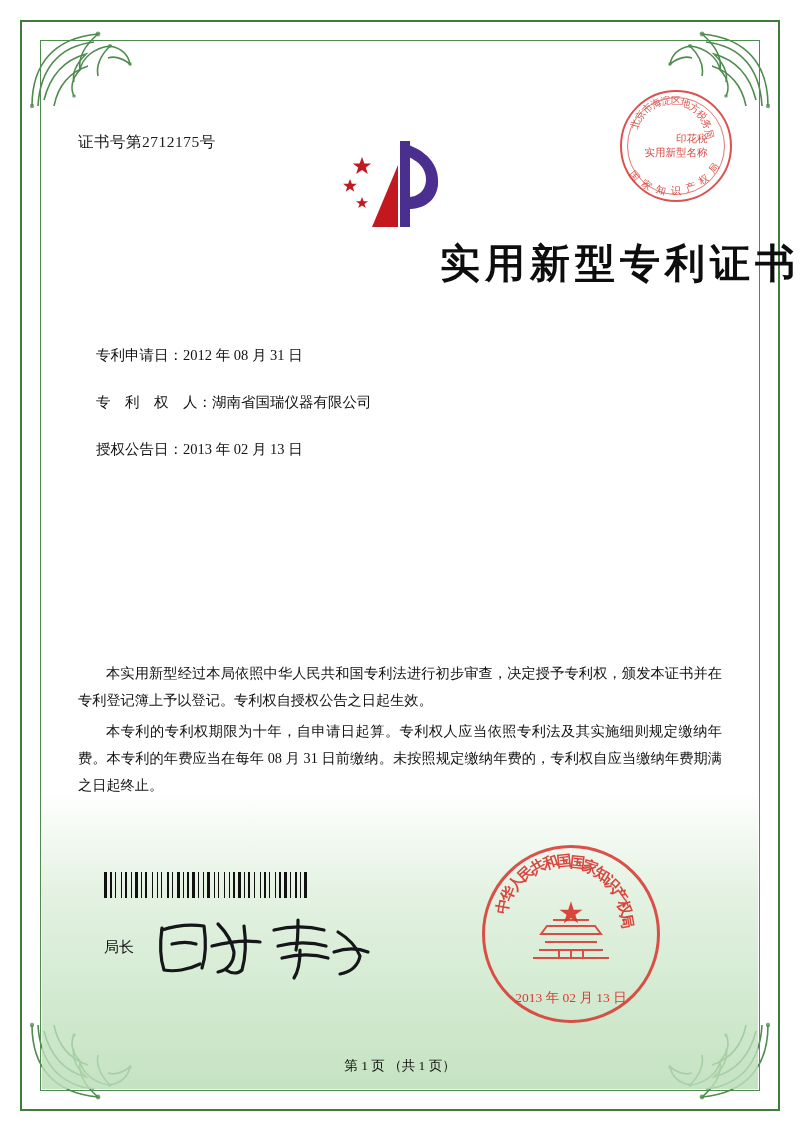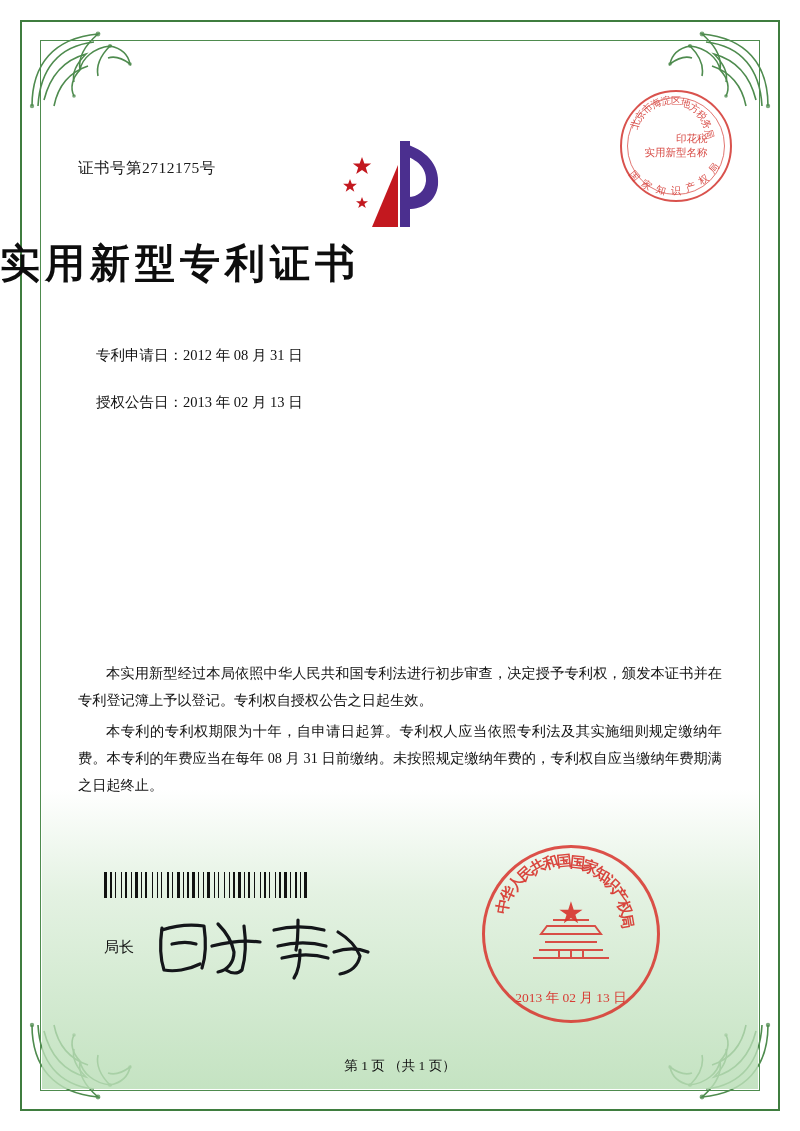--- a/index.html
+++ b/index.html
@@ -61,21 +61,20 @@
   }
 
   
   .cert-no {
     position: absolute;
     left: 78px;
     top: 132px;
     font-size: 15.5px;
     color: #1a1a1a;
     letter-spacing: 0.5px;
-    margin-top: 26px;
   }
 
   
   .emblem {
     position: absolute;
     left: 330px;
     top: 135px;
     width: 140px;
     height: 100px;
   }
@@ -124,21 +123,21 @@
     opacity: 0.9;
     transform-origin: 0 0;
   }
 
   
   .title {
     position: absolute;
     left: 0;
     right: 0;
     top: 236px;
-    text-align: left;
+    text-align: right;
     font-size: 40px;
     font-weight: bold;
     letter-spacing: 5px;
     color: #0d0d0d;
     font-family: "Liberation Serif", "DejaVu Serif", serif;
   }
 
   
   .fields {
     position: absolute;
@@ -406,20 +405,23 @@
       <div class="arc-char" style="transform: translate(34.472px, 28.9254px) translate(-50%, -50%) rotate(-50deg);">局</div>
     </div>
 
   <div class="title">实用新型专利证书</div>
 
   <div class="fields">
     <div class="field-row">
       <span class="field-label">专利申请日：</span><span class="field-value">2012 年 08 月 31 日</span>
     </div>
     <div class="field-row">
+      <span class="field-label">专　利　权　人：</span><span class="field-value">湖南省国瑞仪器有限公司</span>
+    </div>
+    <div class="field-row">
       <span class="field-label">授权公告日：</span><span class="field-value">2013 年 02 月 13 日</span>
     </div>
   </div>
 
   <div class="paragraphs">
     <div class="para">本实用新型经过本局依照中华人民共和国专利法进行初步审查，决定授予专利权，颁发本证书并在专利登记簿上予以登记。专利权自授权公告之日起生效。</div>
     <div class="para">本专利的专利权期限为十年，自申请日起算。专利权人应当依照专利法及其实施细则规定缴纳年费。本专利的年费应当在每年 08 月 31 日前缴纳。未按照规定缴纳年费的，专利权自应当缴纳年费期满之日起终止。</div>
   </div>
 
   <div class="barcode"><span style="width: 3px; background: rgb(17, 17, 17);"></span><span style="width: 1px; background: transparent;"></span><span style="width: 2px; background: rgb(17, 17, 17);"></span><span style="width: 1px; background: transparent;"></span><span style="width: 1px; background: rgb(17, 17, 17);"></span><span style="width: 3px; background: transparent;"></span><span style="width: 1px; background: rgb(17, 17, 17);"></span><span style="width: 1px; background: transparent;"></span><span style="width: 2px; background: rgb(17, 17, 17);"></span><span style="width: 2px; background: transparent;"></span><span style="width: 1px; background: rgb(17, 17, 17);"></span><span style="width: 1px; background: transparent;"></span><span style="width: 3px; background: rgb(17, 17, 17);"></span><span style="width: 1px; background: transparent;"></span><span style="width: 1px; background: rgb(17, 17, 17);"></span><span style="width: 1px; background: transparent;"></span><span style="width: 2px; background: rgb(17, 17, 17);"></span><span style="width: 3px; background: transparent;"></span><span style="width: 1px; background: rgb(17, 17, 17);"></span><span style="width: 2px; background: transparent;"></span><span style="width: 1px; background: rgb(17, 17, 17);"></span><span style="width: 1px; background: transparent;"></span><span style="width: 1px; background: rgb(17, 17, 17);"></span><span style="width: 3px; background: transparent;"></span><span style="width: 2px; background: rgb(17, 17, 17);"></span><span style="width: 1px; background: transparent;"></span><span style="width: 1px; background: rgb(17, 17, 17);"></span><span style="width: 2px; background: transparent;"></span><span style="width: 3px; background: rgb(17, 17, 17);"></span><span style="width: 1px; background: transparent;"></span><span style="width: 1px; background: rgb(17, 17, 17);"></span><span style="width: 1px; background: transparent;"></span><span style="width: 2px; background: rgb(17, 17, 17);"></span><span style="width: 1px; background: transparent;"></span><span style="width: 3px; background: rgb(17, 17, 17);"></span><span style="width: 1px; background: transparent;"></span><span style="width: 1px; background: rgb(17, 17, 17);"></span><span style="width: 2px; background: transparent;"></span><span style="width: 1px; background: rgb(17, 17, 17);"></span><span style="width: 1px; background: transparent;"></span><span style="width: 3px; background: rgb(17, 17, 17);"></span><span style="width: 2px; background: transparent;"></span><span style="width: 1px; background: rgb(17, 17, 17);"></span><span style="width: 1px; background: transparent;"></span><span style="width: 1px; background: rgb(17, 17, 17);"></span><span style="width: 3px; background: transparent;"></span><span style="width: 1px; background: rgb(17, 17, 17);"></span><span style="width: 2px; background: transparent;"></span><span style="width: 1px; background: rgb(17, 17, 17);"></span><span style="width: 1px; background: transparent;"></span><span style="width: 2px; background: rgb(17, 17, 17);"></span><span style="width: 1px; background: transparent;"></span><span style="width: 3px; background: rgb(17, 17, 17);"></span><span style="width: 1px; background: transparent;"></span><span style="width: 1px; background: rgb(17, 17, 17);"></span><span style="width: 1px; background: transparent;"></span><span style="width: 2px; background: rgb(17, 17, 17);"></span><span style="width: 2px; background: transparent;"></span><span style="width: 1px; background: rgb(17, 17, 17);"></span><span style="width: 3px; background: transparent;"></span><span style="width: 1px; background: rgb(17, 17, 17);"></span><span style="width: 1px; background: transparent;"></span><span style="width: 2px; background: rgb(17, 17, 17);"></span><span style="width: 1px; background: transparent;"></span><span style="width: 1px; background: rgb(17, 17, 17);"></span><span style="width: 3px; background: transparent;"></span><span style="width: 1px; background: rgb(17, 17, 17);"></span><span style="width: 1px; background: transparent;"></span><span style="width: 2px; background: rgb(17, 17, 17);"></span><span style="width: 1px; background: transparent;"></span><span style="width: 3px; background: rgb(17, 17, 17);"></span><span style="width: 1px; background: transparent;"></span><span style="width: 1px; background: rgb(17, 17, 17);"></span><span style="width: 2px; background: transparent;"></span><span style="width: 2px; background: rgb(17, 17, 17);"></span><span style="width: 1px; background: transparent;"></span><span style="width: 1px; background: rgb(17, 17, 17);"></span><span style="width: 1px; background: transparent;"></span><span style="width: 3px; background: rgb(17, 17, 17);"></span><span style="width: 1px; background: transparent;"></span></div>

